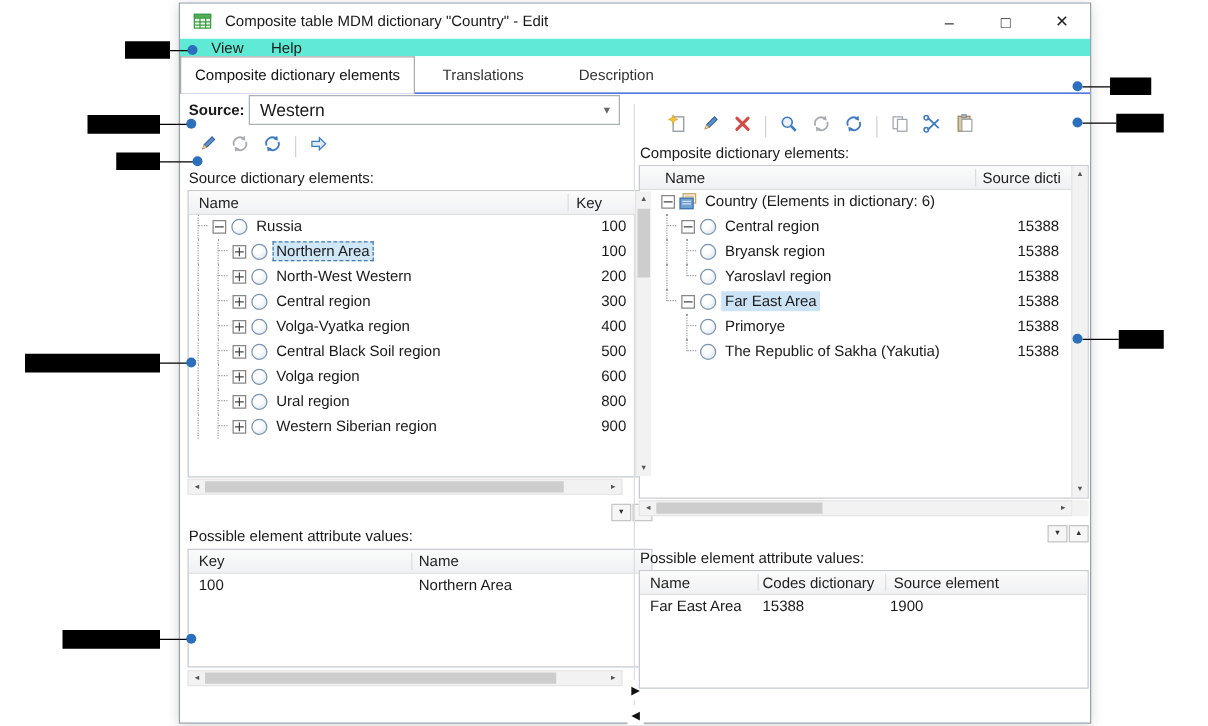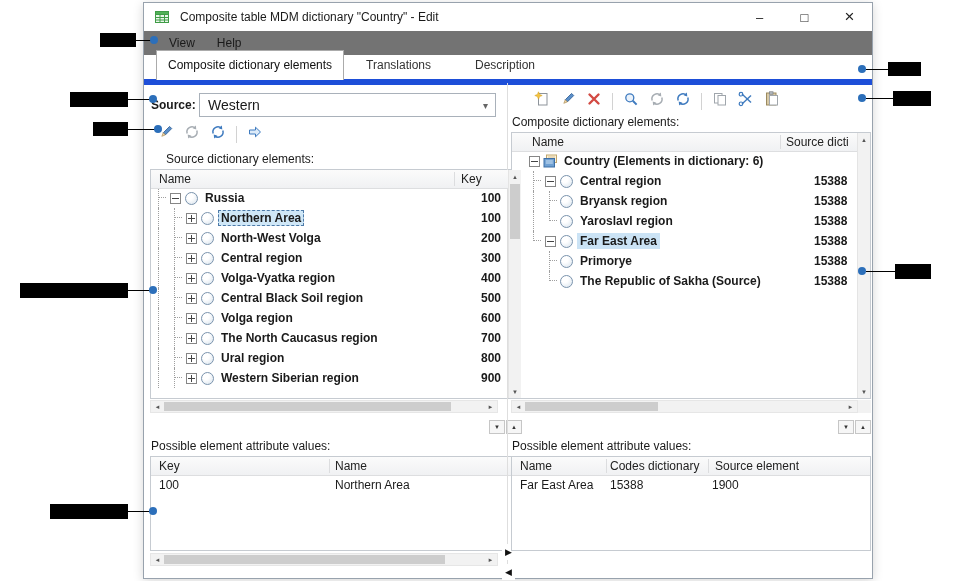--- a/index.html
+++ b/index.html
@@ -6,43 +6,43 @@
   .canvas{position:relative;width:966px;height:581px;background:#ffffff;overflow:hidden;
           font-family:"Liberation Sans", sans-serif;color:#1a1a1a;}
   
   .window{position:absolute;left:143px;top:2px;width:730px;height:577px;background:#fff;
           border:1px solid #98a2ad;box-shadow:0 2px 10px rgba(0,0,0,.16);box-sizing:border-box;}
   .titlebar{height:28px;display:flex;align-items:center;padding-left:9px;background:#fff;}
   .title{font-size:12px;margin-left:7px;white-space:nowrap;}
   .wctrls{margin-left:auto;display:flex;height:100%;}
   .wbtn{width:45px;display:flex;align-items:center;justify-content:center;font-size:13px;color:#222;}
   .wbtn.close{font-size:17px;}
-  .menubar{height:24px;background:#737373;display:flex;align-items:center;padding-left:14px;font-size:12px;}
+  .menubar{height:14px;background:#5eead4;display:flex;align-items:center;padding-left:14px;font-size:12px;}
   .mitem{padding:0 11px;height:100%;display:flex;align-items:center;}
-  .tabstrip{height:30px;display:flex;align-items:flex-end;padding-left:12px;border-bottom:6px solid #1d4ed8;background:#fff;box-sizing:border-box;}
+  .tabstrip{height:30px;display:flex;align-items:flex-end;padding-left:0;border-bottom:1px solid #1d4ed8;background:#fff;box-sizing:border-box;}
   .tab{font-size:12px;padding:7px 22px 7px;color:#333;white-space:nowrap;}
   .tab.active{border:1px solid #ababab;border-bottom:none;background:#fff;margin-bottom:-1px;padding:7px 11px 8px;color:#111;}
   
-  .lpanel{position:absolute;left:6px;top:81px;width:372px;height:497px;}
+  .lpanel{position:absolute;left:6px;top:64px;width:372px;height:497px;}
   .rpanel{position:absolute;left:367px;top:80px;width:360px;height:497px;}
   .ptitle{position:absolute;left:1px;font-size:12px;white-space:nowrap;}
   .srclabel{position:absolute;left:1px;top:14px;font-size:12px;font-weight:bold;}
   .combo{position:absolute;left:49px;top:9px;width:297px;height:24px;border:1px solid #a9b1ba;background:#fff;
          display:flex;align-items:center;padding-left:8px;font-size:14px;box-sizing:border-box;}
   .combo .drop{margin-left:auto;padding-right:7px;color:#666;font-size:10px;}
   .toolbar{position:absolute;display:flex;align-items:center;height:24px;}
   .tbtn{width:26px;height:24px;display:flex;align-items:center;justify-content:center;}
   .tsep{width:1px;height:17px;background:#d2d2d2;margin:0 5px;}
   
   .tree{position:absolute;left:0;right:0;border:1px solid #c6cbd1;background:#fff;box-sizing:border-box;overflow:hidden;}
   .thead{position:absolute;top:0;left:0;right:0;height:18px;background:linear-gradient(#fbfbfb,#f0f1f3);
          border-bottom:1px solid #dddee0;font-size:12px;z-index:2;}
   .hcell{position:absolute;top:0;line-height:18px;white-space:nowrap;color:#222;}
   .vsep{position:absolute;top:2px;bottom:2px;width:1px;background:#dcdddf;}
-  .trows{position:absolute;top:18px;left:0;right:13px;bottom:0;overflow:hidden;font-weight:bold;}
+  .trows{position:absolute;top:18px;left:0;right:13px;bottom:0;overflow:hidden;}
   .trow{height:20px;display:flex;align-items:center;position:relative;white-space:nowrap;}
   .trow.pad{padding-left:14px;}
   .hatch{background:repeating-linear-gradient(45deg,rgba(0,0,0,0.09) 0px,rgba(0,0,0,0.09) 1px,transparent 1px,transparent 5px);}
   .cell{width:16px;height:20px;position:relative;flex:none;}
   .cell.exp{display:flex;align-items:center;justify-content:center;}
   .cell.v::before,.cell.t::before{content:"";position:absolute;left:7px;top:0;height:20px;border-left:1px dotted #9f9f9f;}
   .cell.l::before{content:"";position:absolute;left:7px;top:0;height:10px;border-left:1px dotted #9f9f9f;}
   .cell.t::after,.cell.l::after{content:"";position:absolute;left:8px;top:9px;width:7px;border-top:1px dotted #9f9f9f;}
   .box{width:9px;height:9px;border:1px solid #868686;background:#fff;position:relative;flex:none;box-sizing:content-box;}
   .box::before{content:"";position:absolute;left:1px;right:1px;top:4px;height:1px;background:#444;}
@@ -155,21 +155,21 @@
               </svg></span>
         </span>
         <span class="tsep"></span>
         <span class="tbtn">
           <span><svg width="16" height="16" viewBox="0 0 16 16">
                 <polygon points="2.5,6 8.5,6 8.5,3.2 13.5,8 8.5,12.8 8.5,10 2.5,10" fill="#ddebf9" stroke="#3f7bbf" stroke-width="1"></polygon>
               </svg></span>
         </span>
       </div>
 
-      <span class="ptitle" style="top:68px;margin-left:15px;">Source dictionary elements:</span>
+      <span class="ptitle" style="top:68px;">Source dictionary elements:</span>
 
       <div class="tree" style="top:85px;height:230px;">
         <div class="thead">
           <span class="hcell" style="left:8px;">Name</span>
           <span class="vsep" style="left:303px;"></span>
           <span class="hcell" style="left:310px;">Key</span>
         </div>
         <div class="trows">
 
 
@@ -194,21 +194,21 @@
             <span class="tkey">100</span>
           </div>
 
           <div class="trow">
             <span class="cell v"></span>
               <span class="cell t"></span>
             <span class="cell exp">
                 <span class="box plus"></span>
               </span>
             <span class="icon-circle"></span>
-            <span class="tlabel">North-West Volga</span>
+            <span class="tlabel">North-West Western</span>
             <span class="tkey">200</span>
           </div>
           <div class="trow">
             <span class="cell v"></span>
               <span class="cell t"></span>
             <span class="cell exp">
                 <span class="box plus"></span>
               </span>
             <span class="icon-circle"></span>
             <span class="tlabel">Central region</span>
@@ -236,30 +236,20 @@
           </div>
           <div class="trow">
             <span class="cell v"></span>
               <span class="cell t"></span>
             <span class="cell exp">
                 <span class="box plus"></span>
               </span>
             <span class="icon-circle"></span>
             <span class="tlabel">Volga region</span>
             <span class="tkey">600</span>
-          </div>
-          <div class="trow">
-            <span class="cell v"></span>
-              <span class="cell t"></span>
-            <span class="cell exp">
-                <span class="box plus"></span>
-              </span>
-            <span class="icon-circle"></span>
-            <span class="tlabel">The North Caucasus region</span>
-            <span class="tkey">700</span>
           </div>
           <div class="trow">
             <span class="cell v"></span>
               <span class="cell t"></span>
             <span class="cell exp">
                 <span class="box plus"></span>
               </span>
             <span class="icon-circle"></span>
             <span class="tlabel">Ural region</span>
             <span class="tkey">800</span>
@@ -455,21 +445,21 @@
             <span class="cell t"></span>
             <span class="icon-circle"></span>
             <span class="tlabel">Primorye</span>
             <span class="rkey">15388</span>
           </div>
 
           <div class="trow pad">
             <span class="cell"></span>
             <span class="cell l"></span>
             <span class="icon-circle"></span>
-            <span class="tlabel">The Republic of Sakha (Source)</span>
+            <span class="tlabel">The Republic of Sakha (Yakutia)</span>
             <span class="rkey">15388</span>
           </div>
         </div>
         <div class="vscroll">
           <span class="vs-btn top">▲</span>
           <span class="vs-btn bottom">▼</span>
         </div>
       </div>
 
       <div class="hscroll" style="top:317px;left:0;width:347px;">

